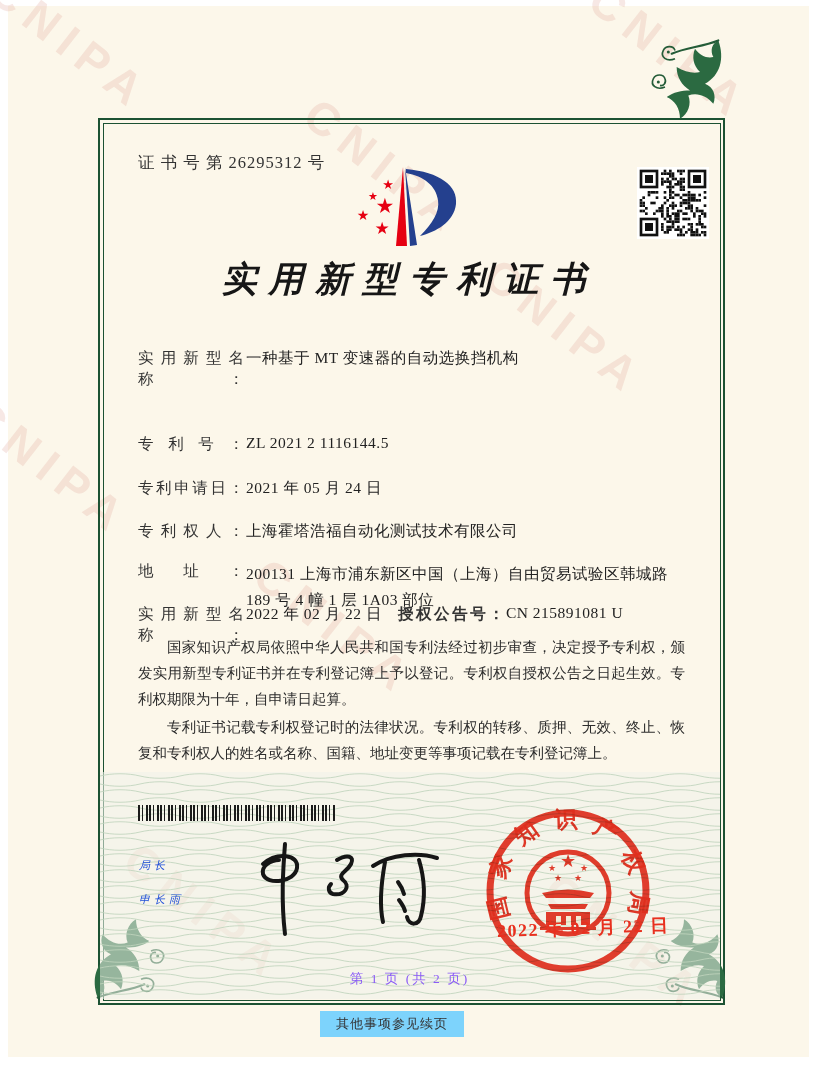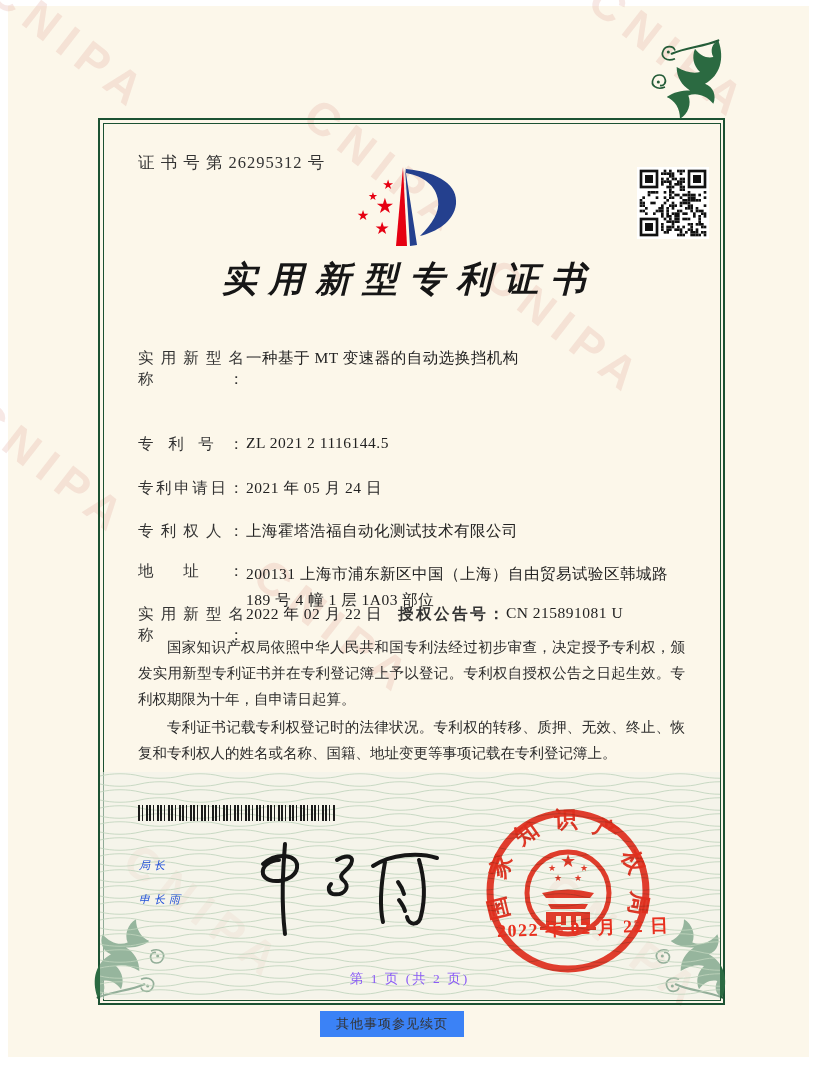--- a/index.html
+++ b/index.html
@@ -31,21 +31,21 @@
   .barcode{position:absolute;left:138px;top:805px;width:197px;height:16px;
     background:repeating-linear-gradient(90deg,#1b1b1b 0 2px,transparent 2px 4px,
       #1b1b1b 4px 5px,transparent 5px 8px,#1b1b1b 8px 10px,transparent 10px 11px);}
   .signer{position:absolute;left:139px;font-size:11px;letter-spacing:4px;color:#1d4ed8;font-style:italic;}
   .sig{position:absolute;left:233px;top:830px;}
   .seal{position:absolute;left:482px;top:805px;mix-blend-mode:multiply;}
   .seal-date{position:absolute;left:497px;top:916px;font-size:18px;font-weight:600;
              color:#e8301f;letter-spacing:1.5px;transform:rotate(-2deg);white-space:nowrap;}
   .page-num{position:absolute;left:98px;top:970px;width:623px;text-align:center;
             font-size:13.5px;color:#8b5cf6;letter-spacing:2px;}
-  .note{position:absolute;left:320px;top:1011px;width:144px;height:26px;background:#3b82f6;
+  .note{position:absolute;left:320px;top:1011px;width:144px;height:26px;background:#7dd3fc;
         text-align:center;line-height:26px;font-size:13px;color:#333;letter-spacing:1px;}
   .orn{position:absolute;}
   svg text.star{font-family:"DejaVu Sans",sans-serif;}
 </style>
 </head>
 <body>
 
 <div class="page">
   <div class="paper"></div>
   <div id="wm-layer">

